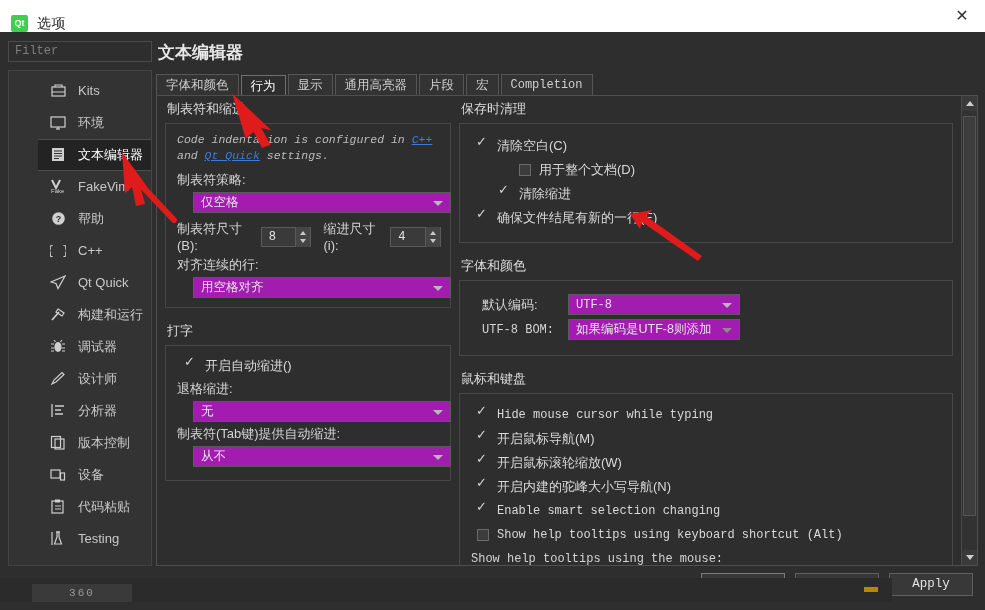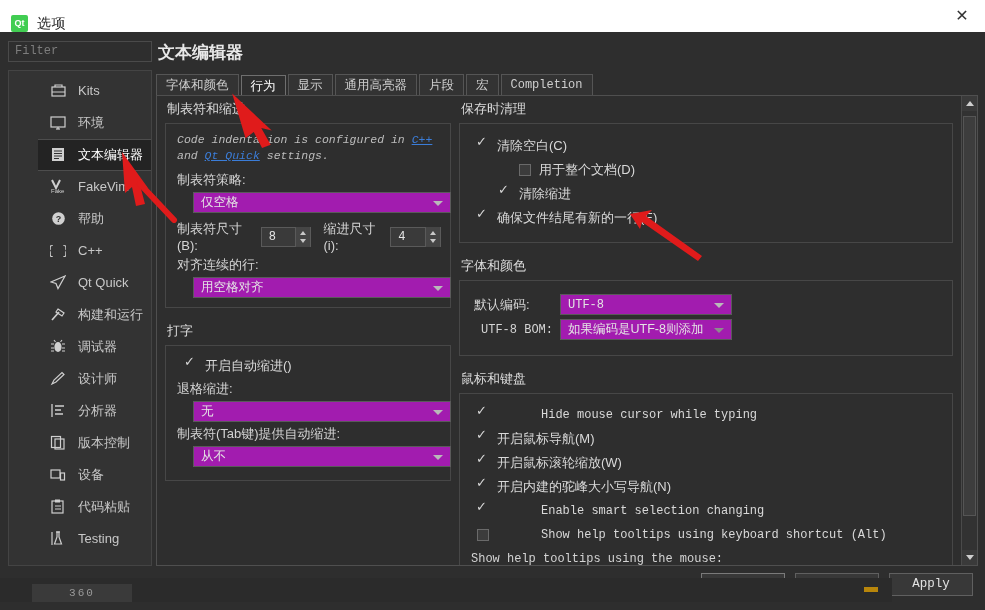--- a/index.html
+++ b/index.html
@@ -213,32 +213,30 @@
     border: none; background: transparent;
   }
   .cbrow.checked .box::after {
     content: "✓"; position: absolute;
     left: -1px; top: -5px; color: #d6d6d6; font-size: 13px;
     line-height: 13px;
   }
   .cbrow .mono {
     font-family: "Liberation Mono", "DejaVu Sans Mono", monospace;
     font-size: 12px;
-    margin-left: 44px;
   }
 
   
   .encrow { display: flex; align-items: center; margin: 4px 0; }
   .encrow .el {
     color: #d4d4d4; font-size: 13px; width: 86px; flex: 0 0 auto;
   }
   .encrow .el.mono {
     font-family: "Liberation Mono", "DejaVu Sans Mono", monospace;
     font-size: 12px;
-    text-align: center;
   }
   .encrow .combo { width: 172px; }
 
   
   .vscroll {
     position: absolute; right: 0; top: 0; width: 16px; height: 469px;
     background: #323232; border-left: 1px solid #4a4a4a;
   }
   .vs-btn {
     width: 15px; height: 15px; background: #3a3a3a;
@@ -554,21 +552,21 @@
               <span class="box"></span>
               <span>清除缩进</span>
             </div>
             <div class="cbrow checked" style="margin-left:8px;">
               <span class="box"></span>
               <span>确保文件结尾有新的一行(E)</span>
             </div>
           </div>
 
           <div class="grp-title">字体和颜色</div>
-          <div class="grp" style="padding:9px 9px 11px 14px;">
+          <div class="grp" style="padding:9px 9px 11px 22px;">
             <div class="encrow">
               <span class="el">默认编码:</span>
               <div class="combo">
                 <span class="lbl-mono" style="color:#e4e4e4;">UTF-8</span>
                 <span class="arrow"></span>
               </div>
             </div>
             <div class="encrow">
               <span class="el mono">UTF-8 BOM:</span>
               <div class="combo dim">

